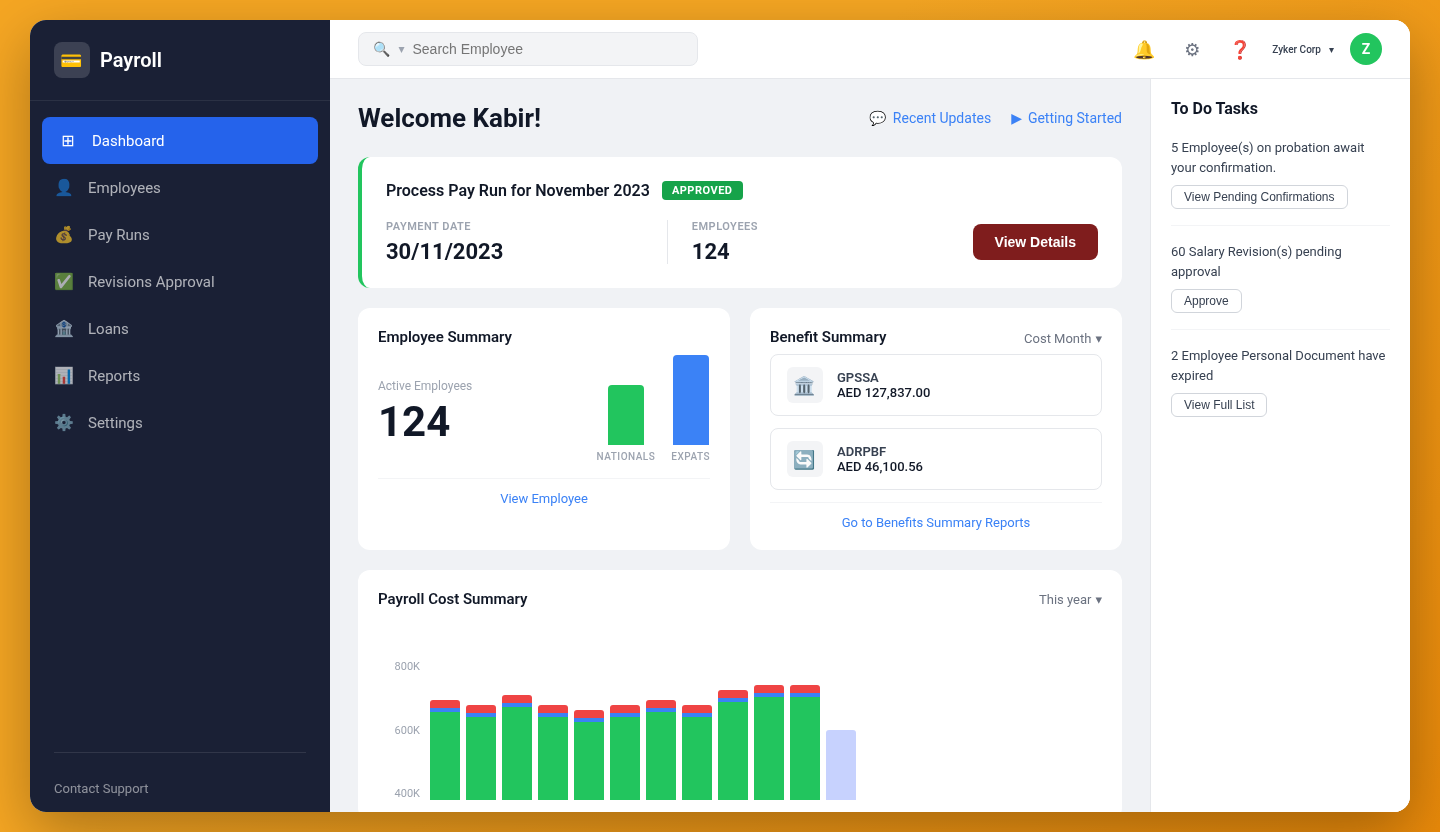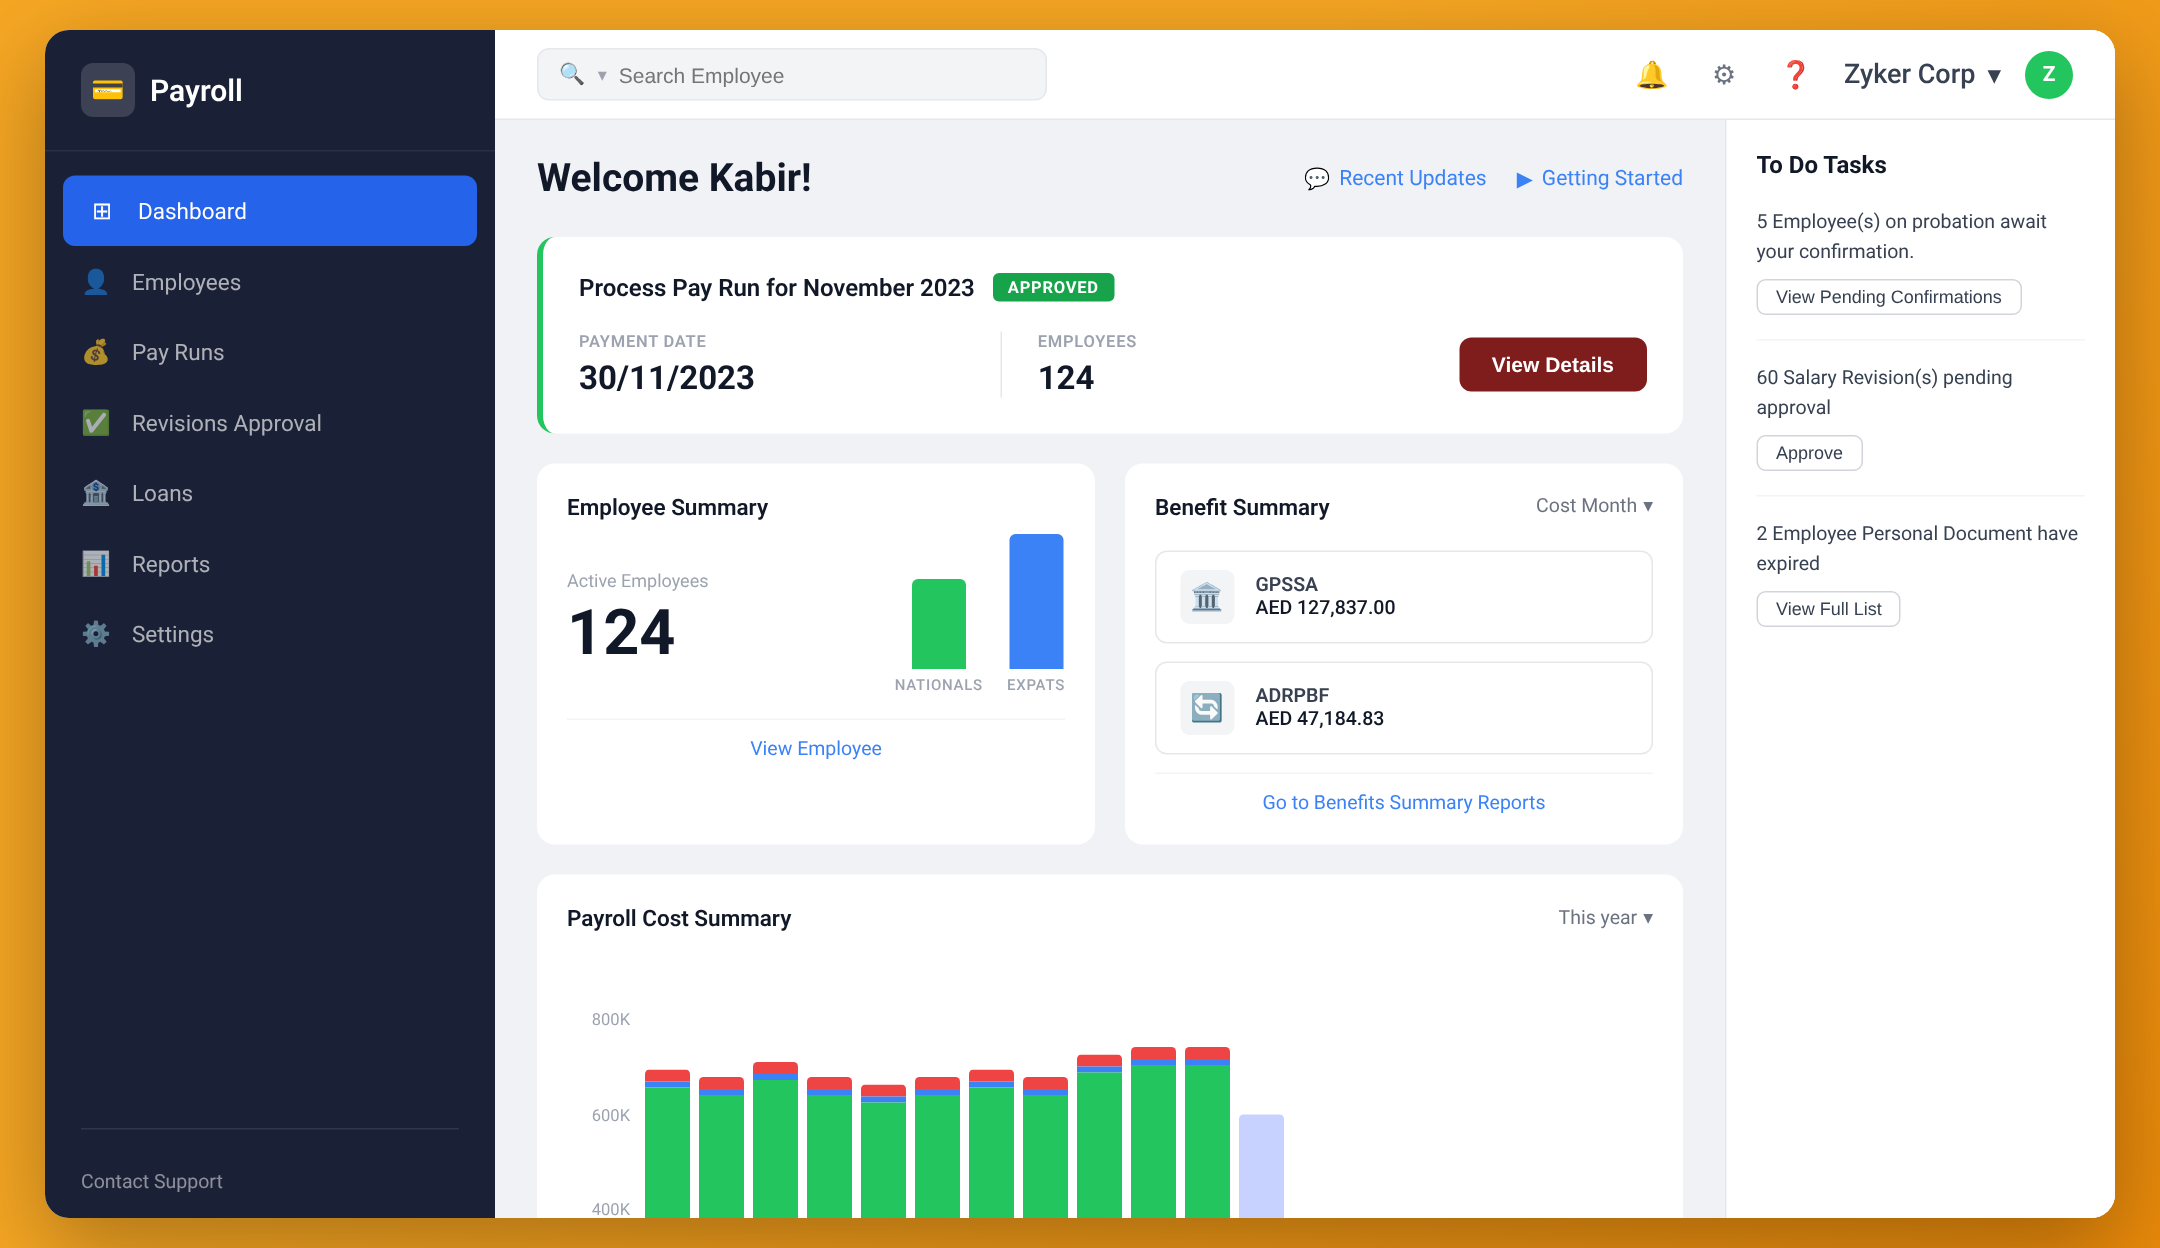--- a/index.html
+++ b/index.html
@@ -142,21 +142,21 @@
       justify-content: center;
       color: #6b7280;
       cursor: pointer;
       font-size: 18px;
     }
     .company-selector {
       display: flex;
       align-items: center;
       gap: 8px;
       cursor: pointer;
-      font-size: 18px;
+      font-size: 10px;
       color: #374151;
       font-weight: 500;
     }
     .user-avatar {
       width: 32px;
       height: 32px;
       background: #22c55e;
       border-radius: 50%;
       display: flex;
       align-items: center;
@@ -251,23 +251,23 @@
       margin-bottom: 20px;
     }
     .card {
       background: #fff;
       border-radius: 12px;
       padding: 20px;
     }
     .card-title { font-size: 15px; font-weight: 600; color: #111827; margin-bottom: 16px; }
     .card-header {
       display: flex;
-      align-items: flex-start;
+      align-items: flex-end;
       justify-content: space-between;
-      margin-bottom: 20px;
+      margin-bottom: 8px;
     }
     .period-selector {
       display: flex;
       align-items: center;
       gap: 4px;
       font-size: 13px;
       color: #6b7280;
       cursor: pointer;
     }
     
@@ -542,21 +542,21 @@
                   <div class="benefit-logo">🏛️</div>
                   <div class="benefit-info">
                     <div class="benefit-name">GPSSA</div>
                     <div class="benefit-amount">AED 127,837.00</div>
                   </div>
                 </div>
                 <div class="benefit-item">
                   <div class="benefit-logo">🔄</div>
                   <div class="benefit-info">
                     <div class="benefit-name">ADRPBF</div>
-                    <div class="benefit-amount">AED 47,184.83</div>
+                    <div class="benefit-amount">AED 46,100.56</div>
                   </div>
                 </div>
               </div>
               <div class="go-reports-link">Go to Benefits Summary Reports</div>
             </div>
           </div>
 
           <div class="payroll-cost-card">
             <div class="payroll-cost-header">
               <span class="card-title" style="margin-bottom:0">Payroll Cost Summary</span>

